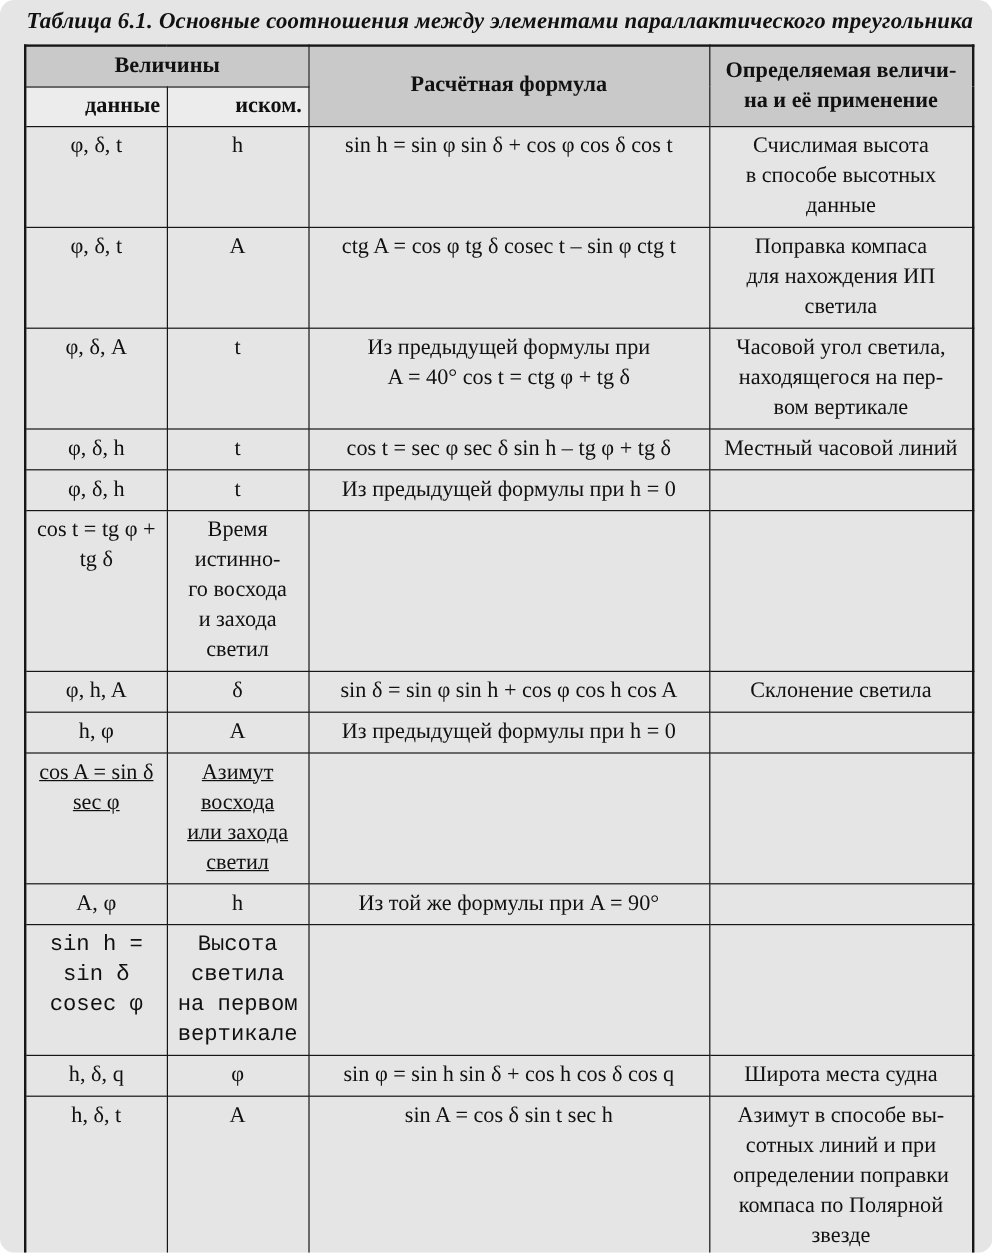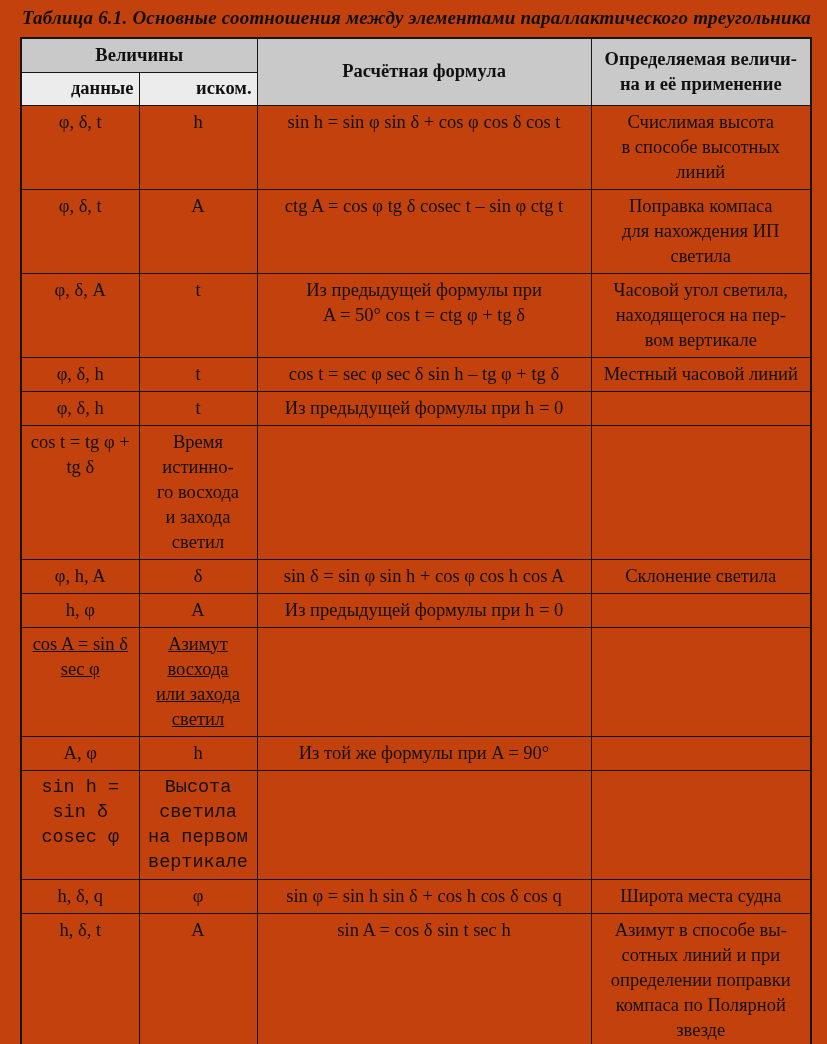--- a/index.html
+++ b/index.html
@@ -4,24 +4,25 @@
 <style>
   html, body {
     margin: 0;
     padding: 0;
     background: #ffffff;
   }
   .page {
     position: relative;
     width: 827px;
     height: 1044px;
-    background: #c2410c;
+    background: #e5e5e5;
     font-family: "Liberation Serif", "DejaVu Serif", serif;
     color: #111111;
     overflow: hidden;
+    border-radius: 12px;
   }
   .caption {
     margin: 6px 0 7px 22px;
     font-style: italic;
     font-weight: 700;
     font-size: 19px;
     line-height: 24px;
     letter-spacing: 0.2px;
     white-space: nowrap;
   }
@@ -100,35 +101,35 @@
         <th class="sub">иском.</th>
       </tr>
     </thead>
     <tbody>
       <tr>
         <td>φ, δ, t</td>
         <td>h</td>
         <td>sin h = sin φ sin δ + cos φ cos δ cos t</td>
         <td>Счислимая высота
 в способе высотных
-линий</td>
+данные</td>
       </tr>
       <tr>
         <td>φ, δ, t</td>
         <td>A</td>
         <td>ctg A = cos φ tg δ cosec t – sin φ ctg t</td>
         <td>Поправка компаса
 для нахождения ИП
 светила</td>
       </tr>
       <tr>
         <td>φ, δ, A</td>
         <td>t</td>
         <td>Из предыдущей формулы при
-A = 50° cos t = ctg φ + tg δ</td>
+A = 40° cos t = ctg φ + tg δ</td>
         <td>Часовой угол светила,
 находящегося на пер-
 вом вертикале</td>
       </tr>
       <tr>
         <td>φ, δ, h</td>
         <td>t</td>
         <td>cos t = sec φ sec δ sin h – tg φ + tg δ</td>
         <td>Местный часовой линий</td>
       </tr>

